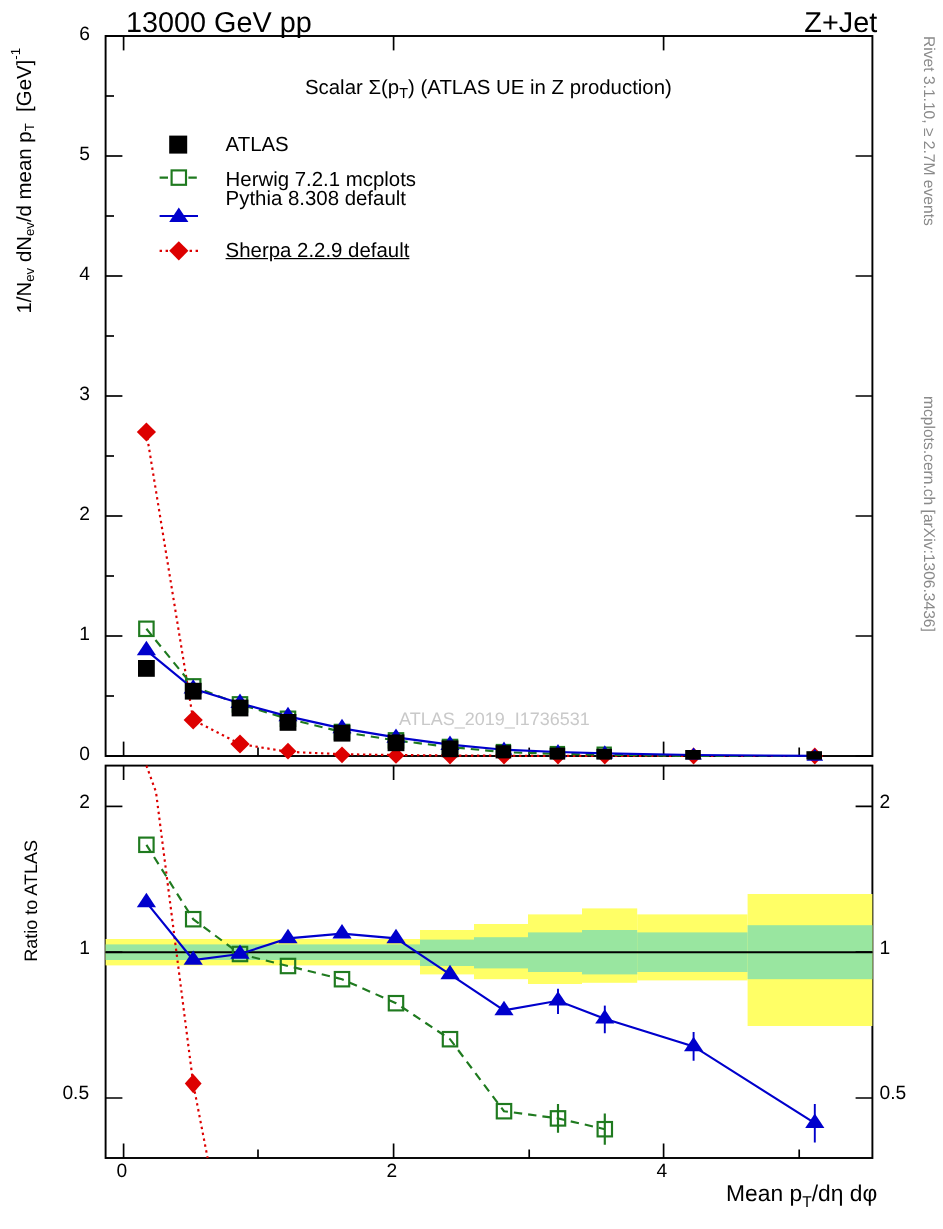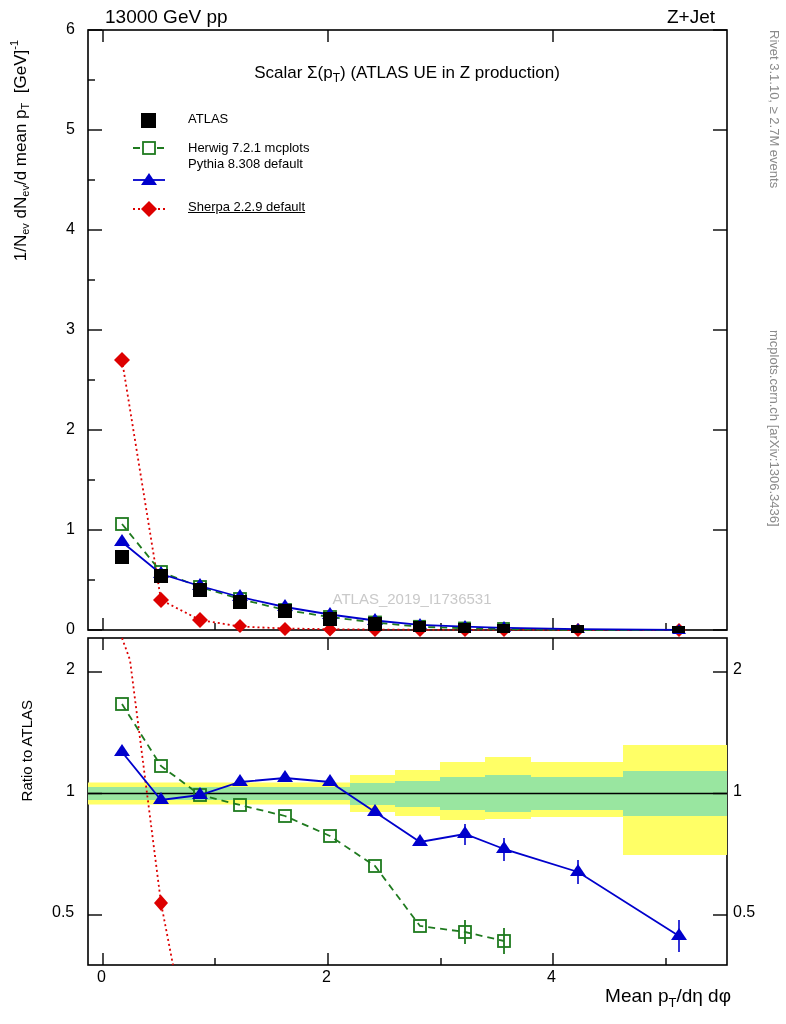--- a/index.html
+++ b/index.html
@@ -1,32 +1,32 @@
 <!DOCTYPE html>
 <html><head>
 <meta charset="utf-8">
 <style>
   html,body{margin:0;padding:0;}
   body{width:786px;height:1024px;background:#ffffff;font-family:"Liberation Sans",sans-serif;color:#000;}
   #root{position:relative;width:786px;height:1024px;overflow:hidden;}
   .abs{position:absolute;}
   .txt{white-space:pre;}
   
-  .hdr{font-size:19px;top:6px;}
+  .hdr{font-size:24px;top:6px;}
   .hdr-left{left:105px;}
-  .hdr-right{right:71px;}
+  .hdr-right{right:55px;}
   
   .vert{writing-mode:vertical-rl;text-orientation:mixed;white-space:nowrap;}
   .rlabel{font-size:13px;color:#8a8a8a;}
   
   .ylabel{font-size:17px;}
   .xlabel{font-size:19px;}
   .ticklab{font-size:16px;}
   svg{display:block;}
-  .legend-txt{font-size:13px;}
+  .legend-txt{font-size:17px;}
   .title-txt{font-size:17px;}
   .wm{font-size:15px;fill:#c9c9c9;}
 </style>
 </head>
 <body>
 
 <div id="root">
 
   <div class="abs txt hdr hdr-left">13000 GeV pp</div>
   <div class="abs txt hdr hdr-right">Z+Jet</div>

